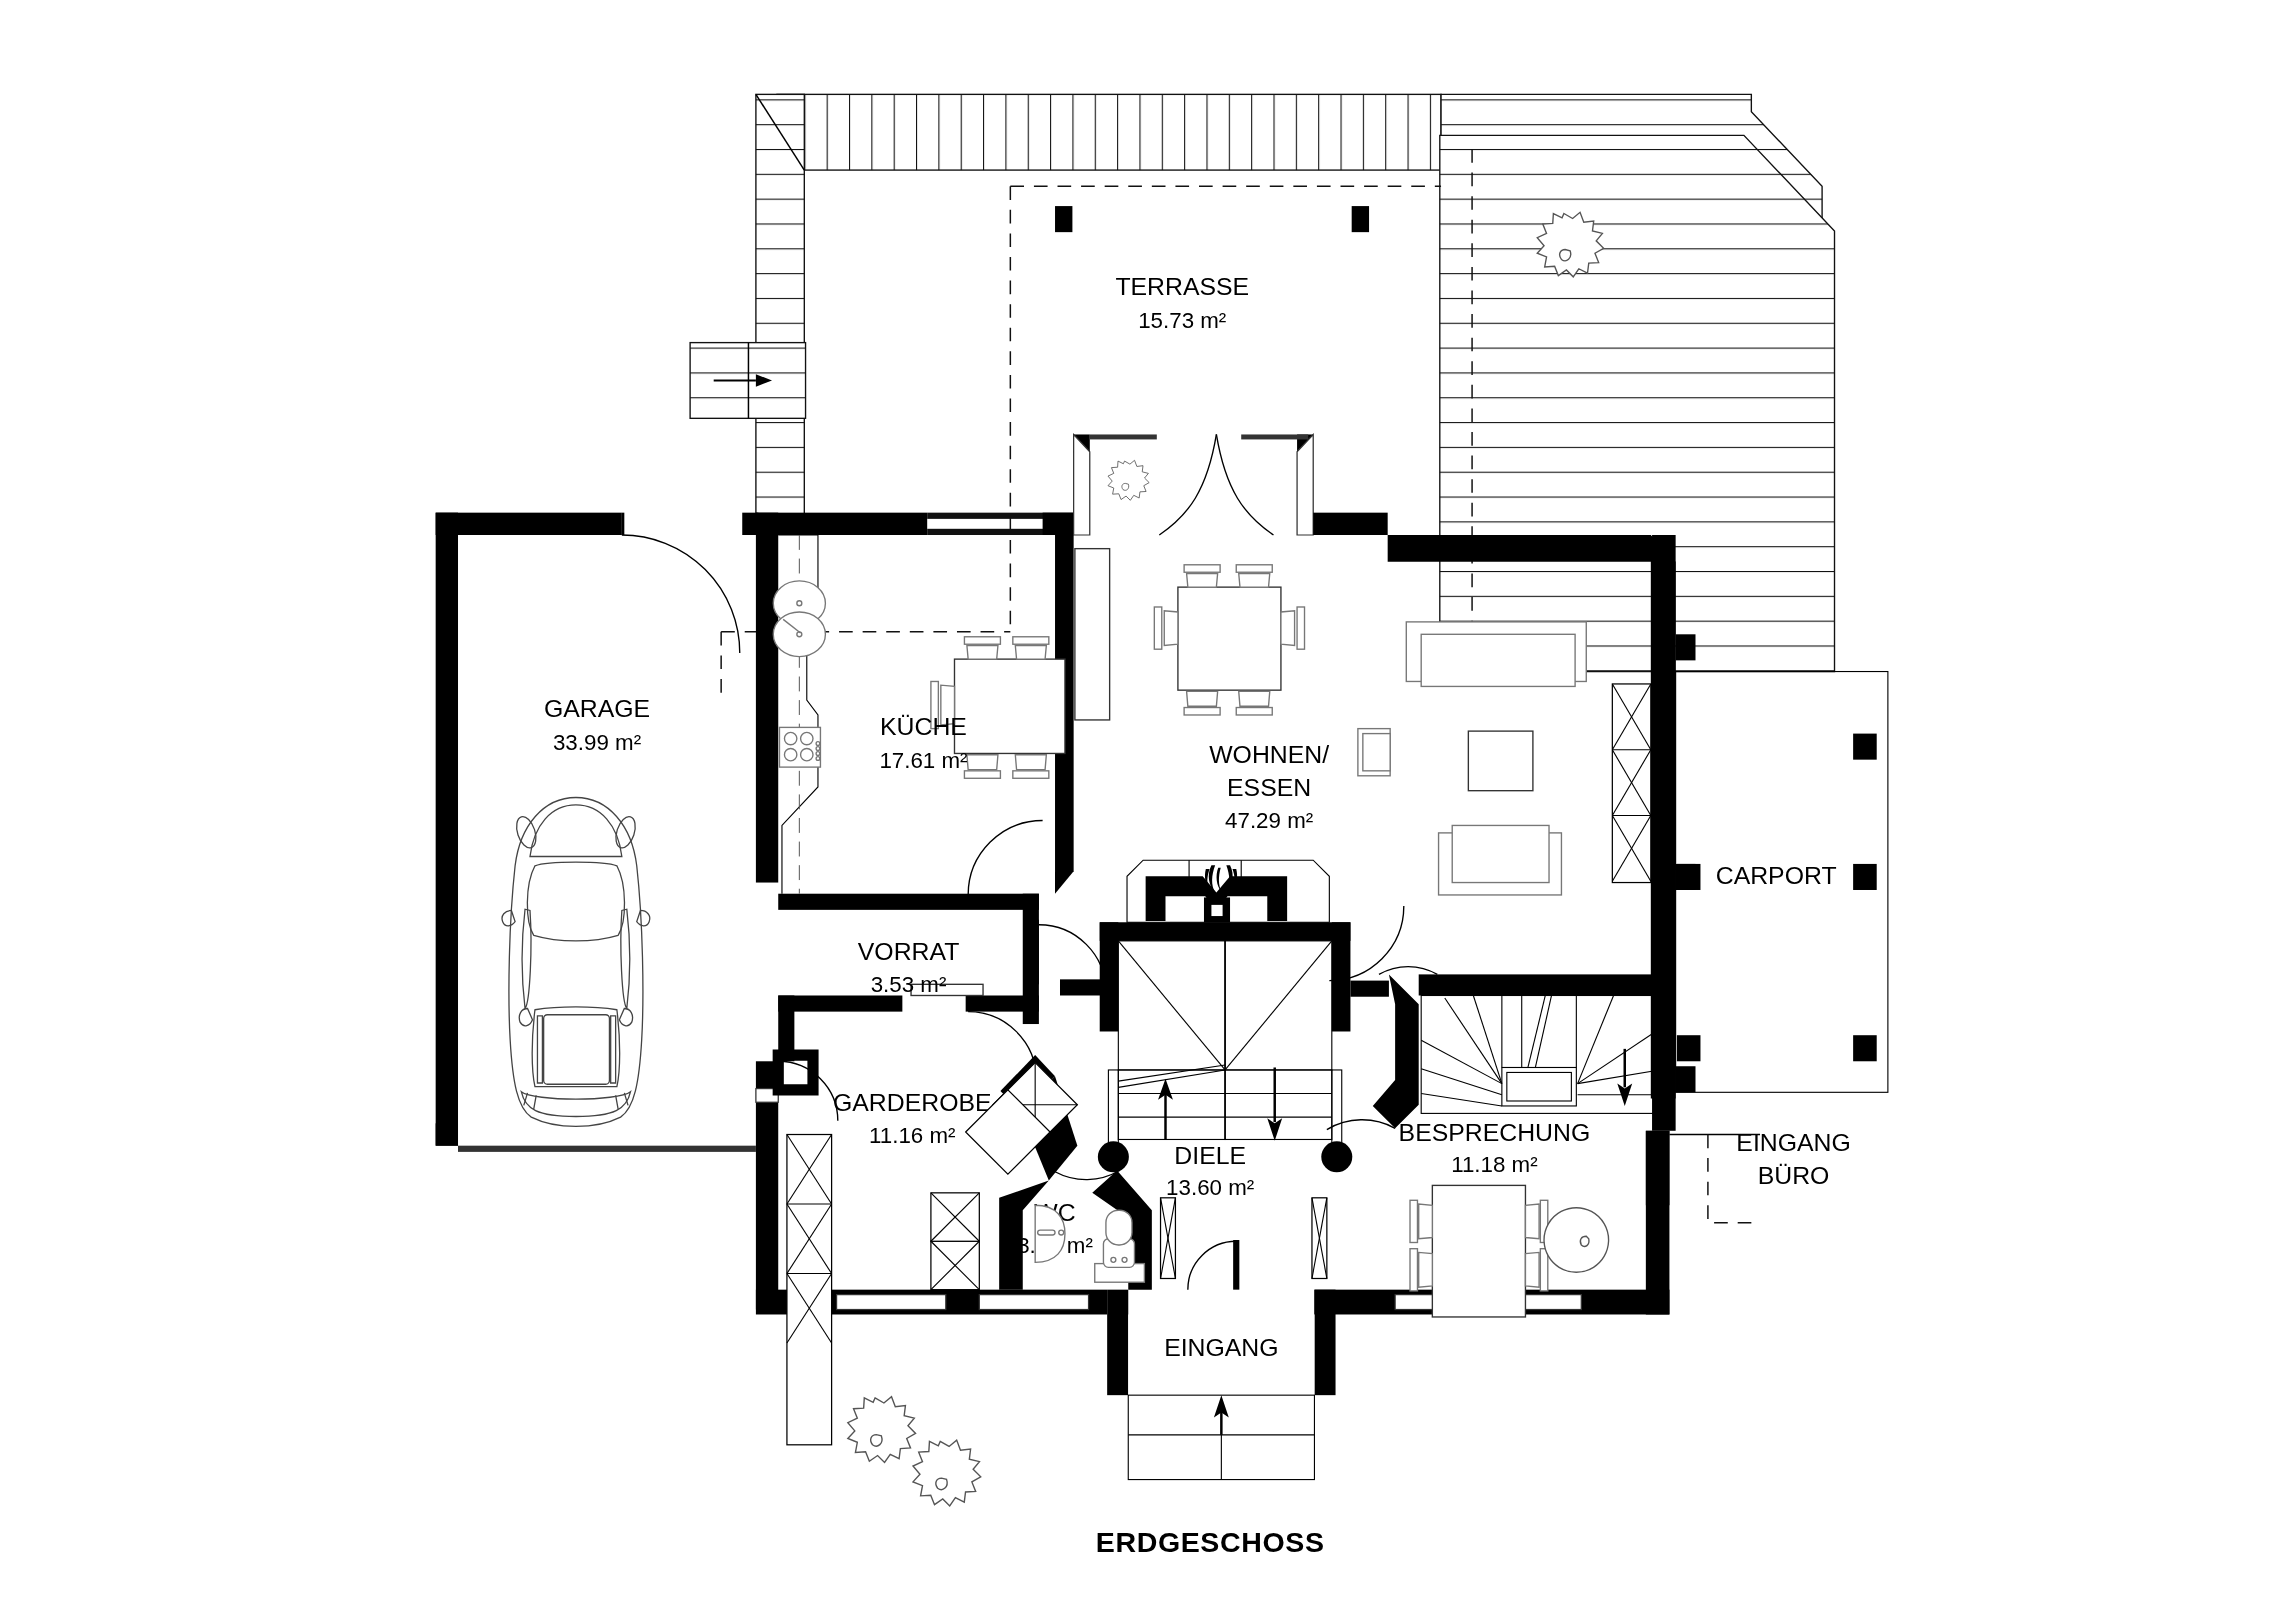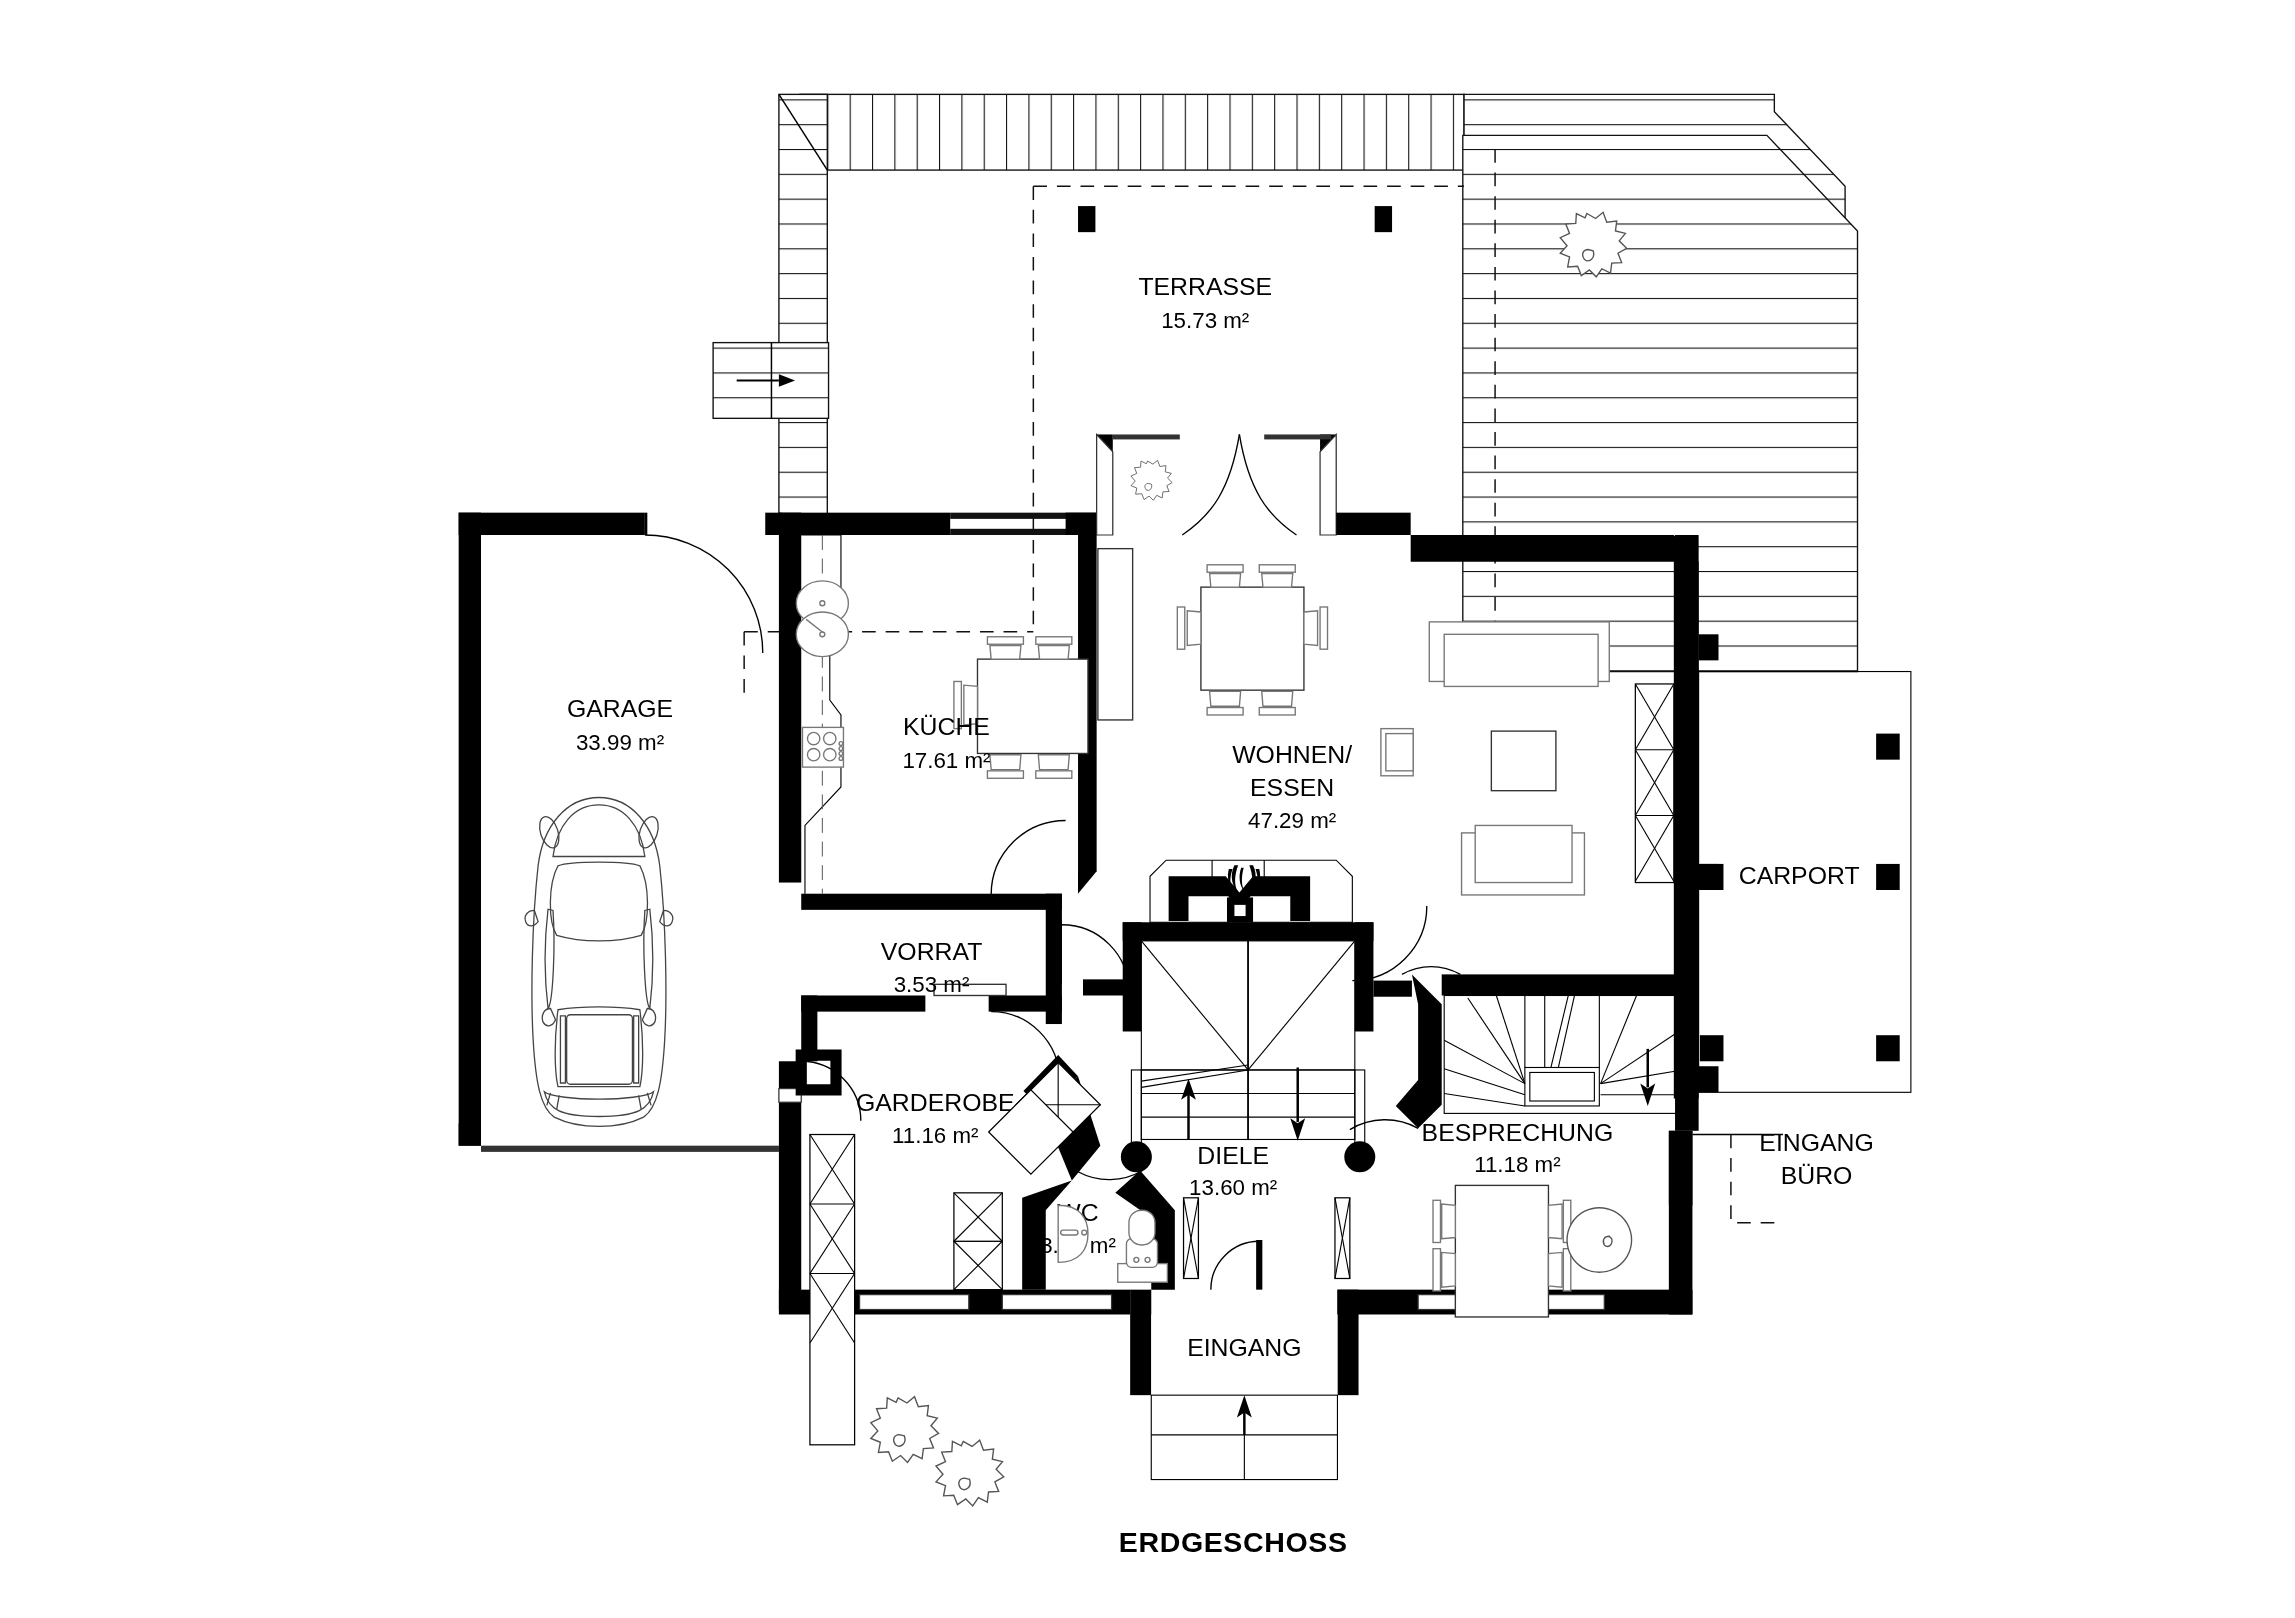--- a/index.html
+++ b/index.html
@@ -2,21 +2,21 @@
 <html style="font-size:10px"><head>
 <meta charset="utf-8">
 <title>Erdgeschoss Grundriss</title>
 <style>
   html,body{margin:0;padding:0;background:#ffffff;}
   body{
     width:2295px;height:1618px;
     font-family:"Liberation Sans", sans-serif;
     overflow:hidden;
   }
-  #plan-root{position:relative;width:2017px;height:1618px;background:#fff;padding-left:23px;}
+  #plan-root{position:relative;width:2017px;height:1618px;background:#fff;}
   svg{display:block;}
   .rm-name{font-family:"Liberation Sans",sans-serif;font-size:40px;fill:#000;text-anchor:middle;}
   .rm-area{font-family:"Liberation Sans",sans-serif;font-size:36px;fill:#000;text-anchor:middle;}
   .plan-title{font-family:"Liberation Sans",sans-serif;font-size:46px;font-weight:bold;fill:#000;text-anchor:middle;letter-spacing:1px;}
   .wall{fill:#000;stroke:none;}
   .thin{fill:none;stroke:#000;stroke-width:2.4;}
   .thinner{fill:none;stroke:#000;stroke-width:1.8;}
   .hair{fill:none;stroke:#555;stroke-width:1.6;}
   .dash{fill:none;stroke:#111;stroke-width:2.4;stroke-dasharray:22 16;}
   .furn{fill:#fff;stroke:#333;stroke-width:2.2;}

